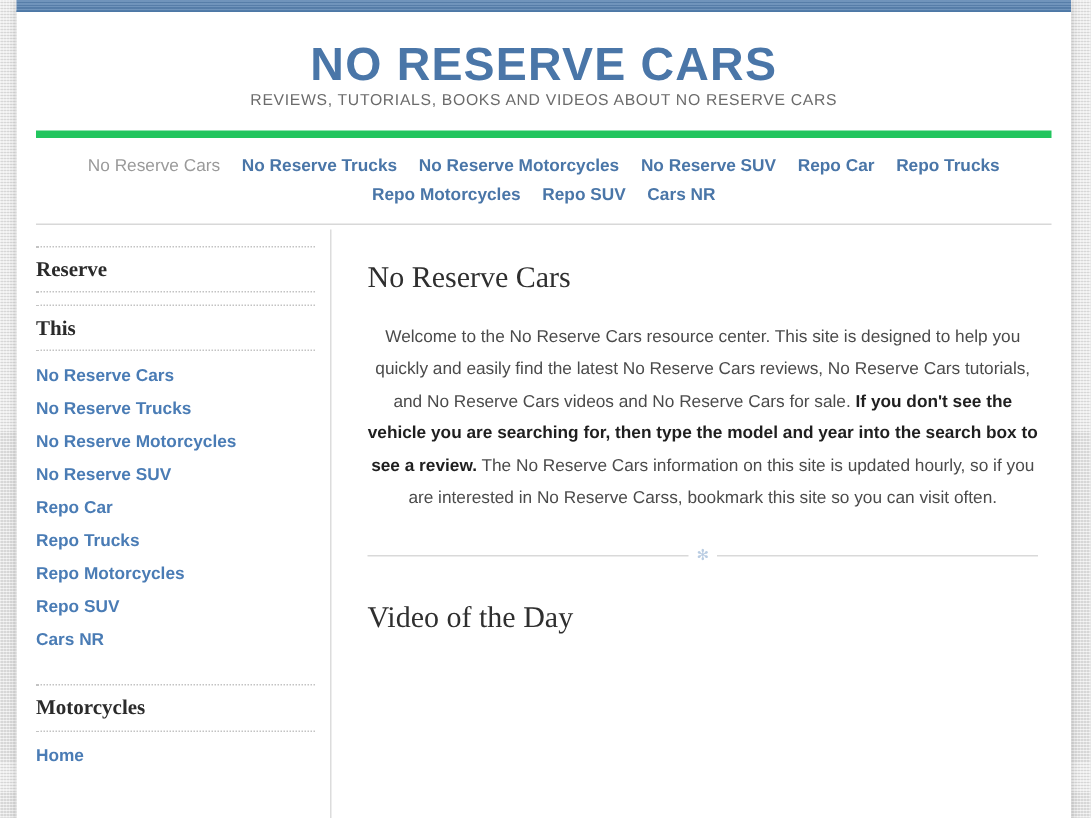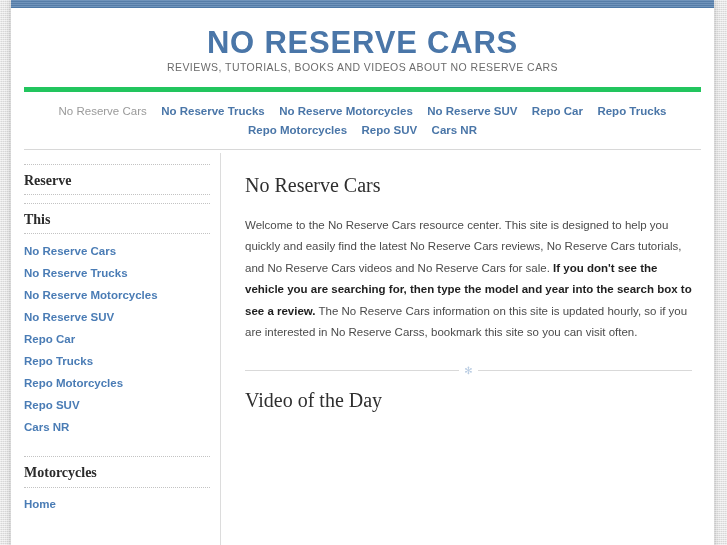--- a/index.html
+++ b/index.html
@@ -164,21 +164,21 @@
     font-weight: normal;
     color: #2f2f2f;
     margin: 6px 0 18px 0;
     line-height: 1.2;
   }
   .entry-content p {
     font-size: 11.5px;
     color: #4b4b4b;
     line-height: 21.5px;
     margin: 0;
-    text-align: left;
+    text-align: center;
   }
   .entry-content b { color: #1f1f1f; font-weight: bold; }
   .divider {
     display: flex;
     align-items: center;
     margin: 22px 0 0 0;
     color: #c3d2e4;
   }
   .divider .rule {
     flex: 1 1 auto;
@@ -189,21 +189,21 @@
     font-size: 10px;
     line-height: 1;
     padding: 0 5px;
     color: #b9cce2;
   }
   .section-title {
     font-family: "Liberation Serif", serif;
     font-size: 20px;
     font-weight: normal;
     color: #2f2f2f;
-    margin: 12px 0 10px 0;
+    margin: 24px 0 10px 0;
     line-height: 1.2;
   }
 </style>
 </head>
 <body>
 
 <div class="page-backdrop"></div>
 
 <div class="site">
 

